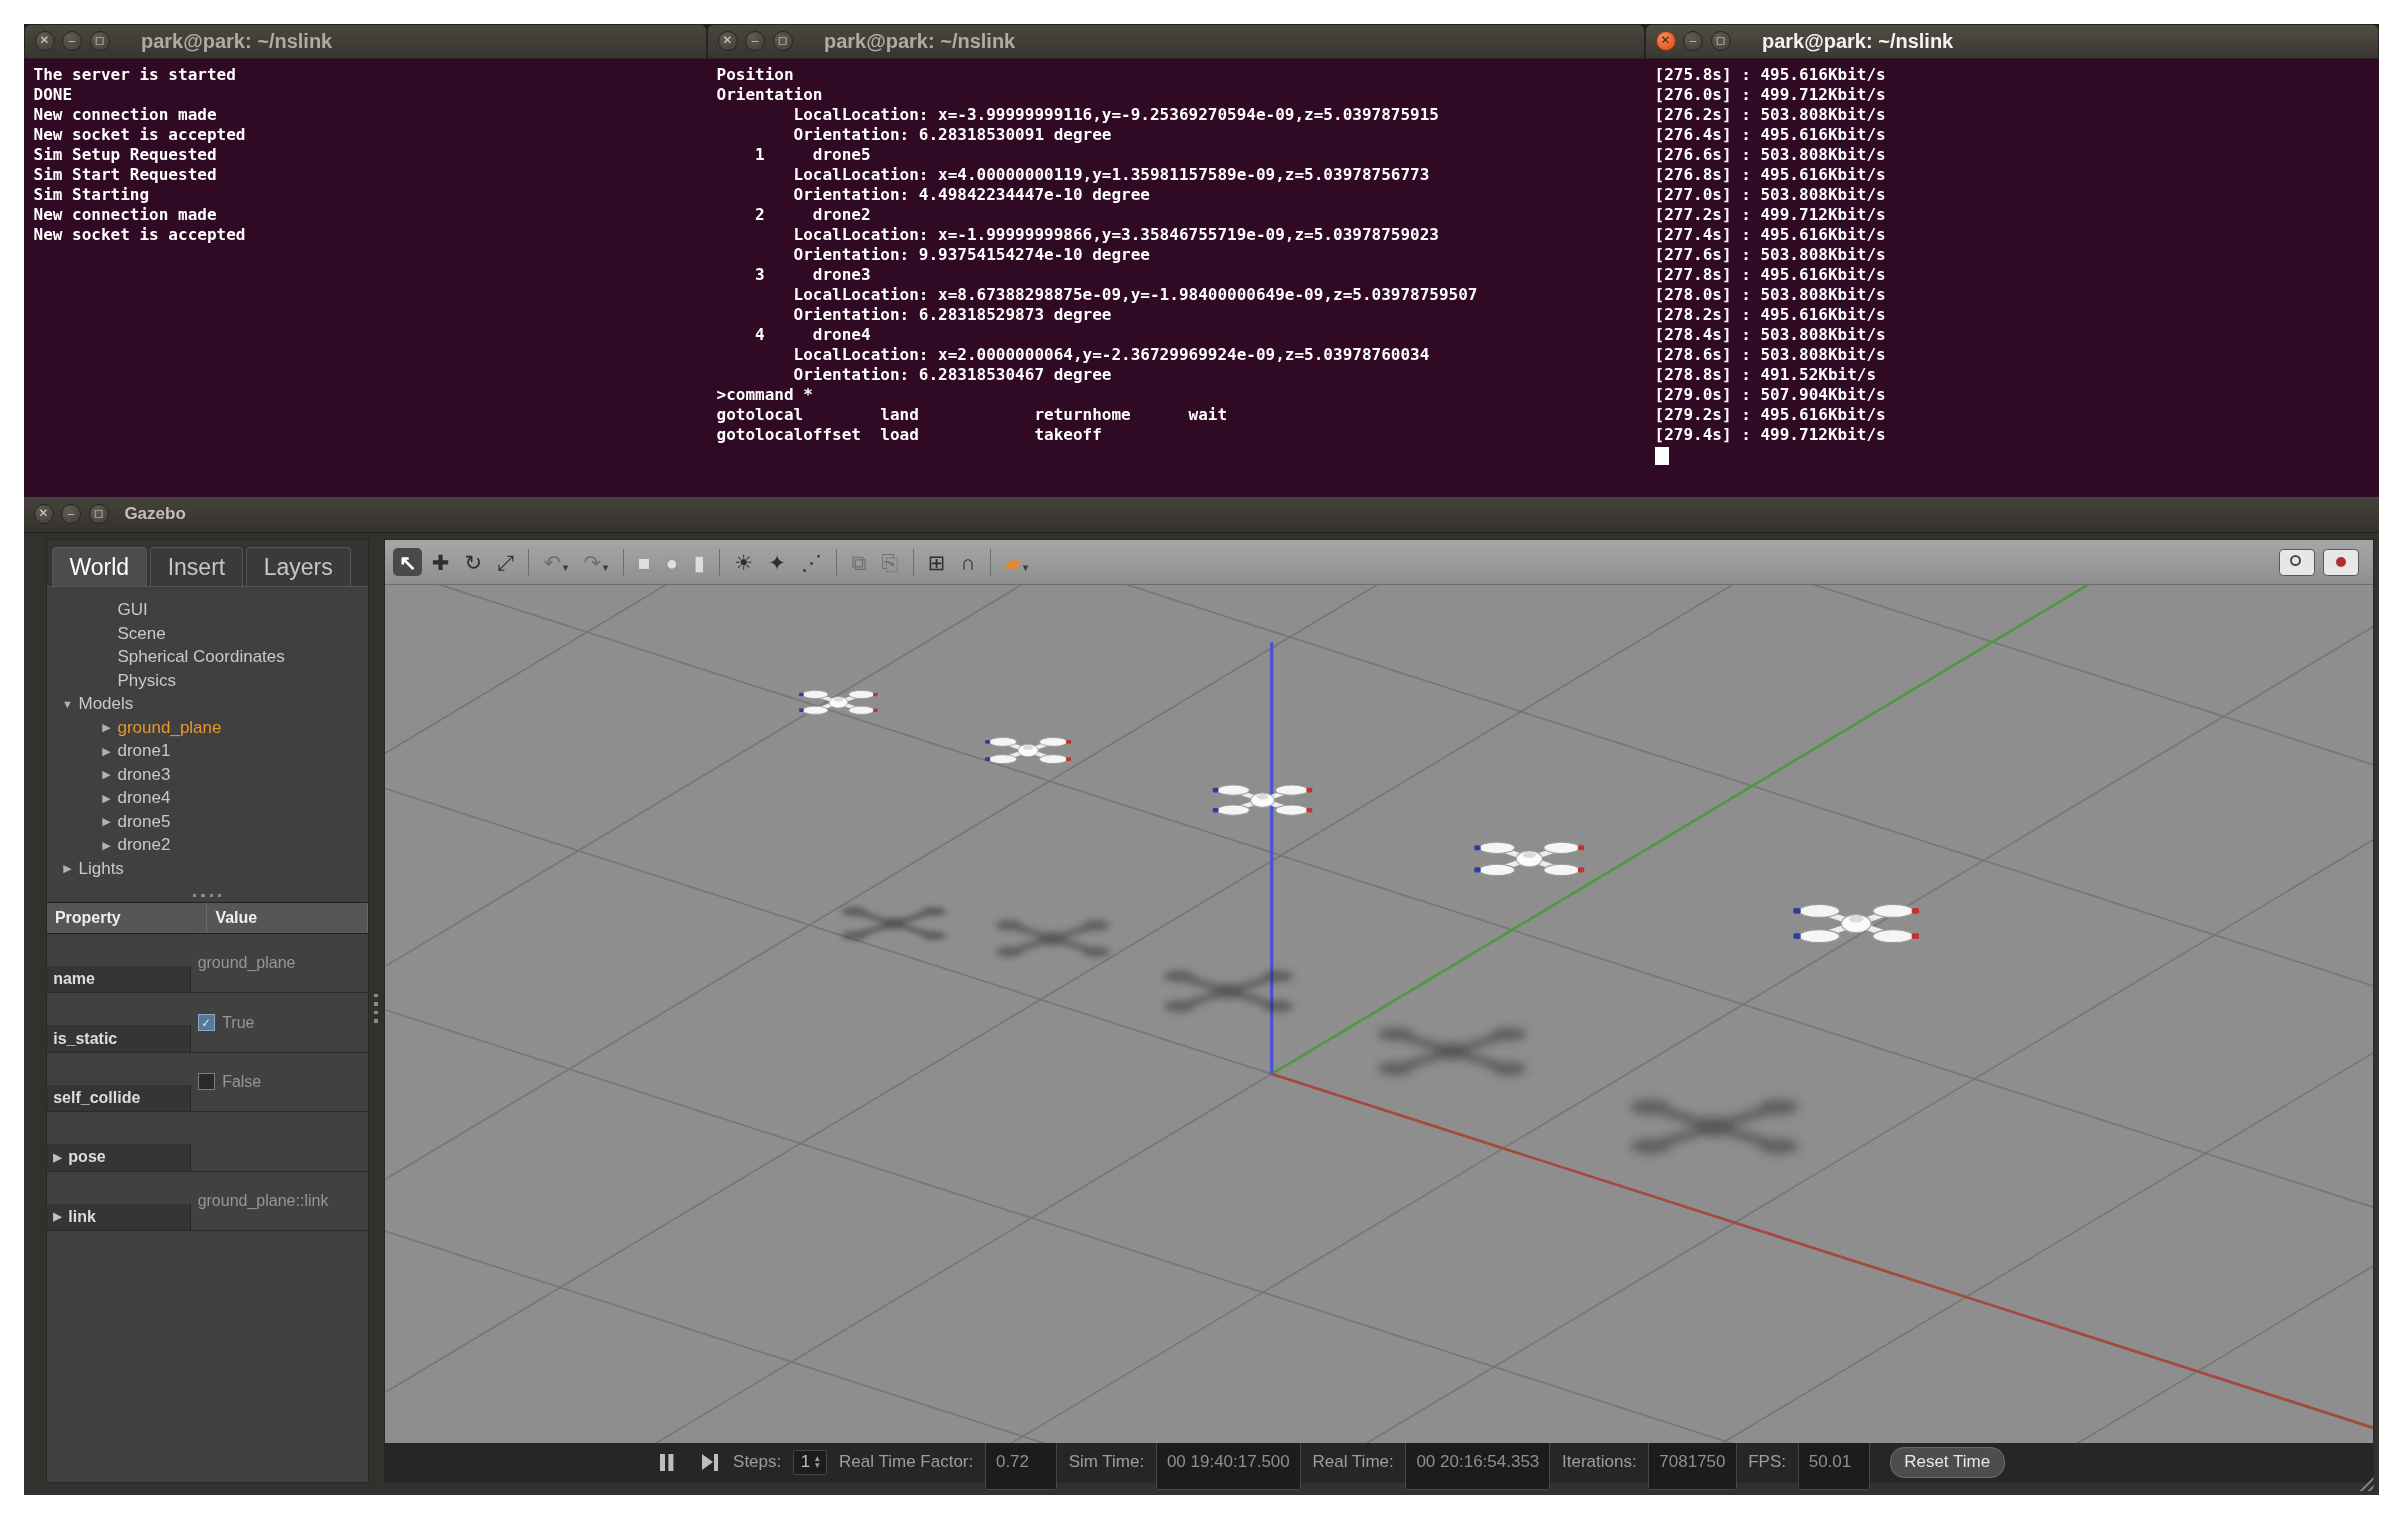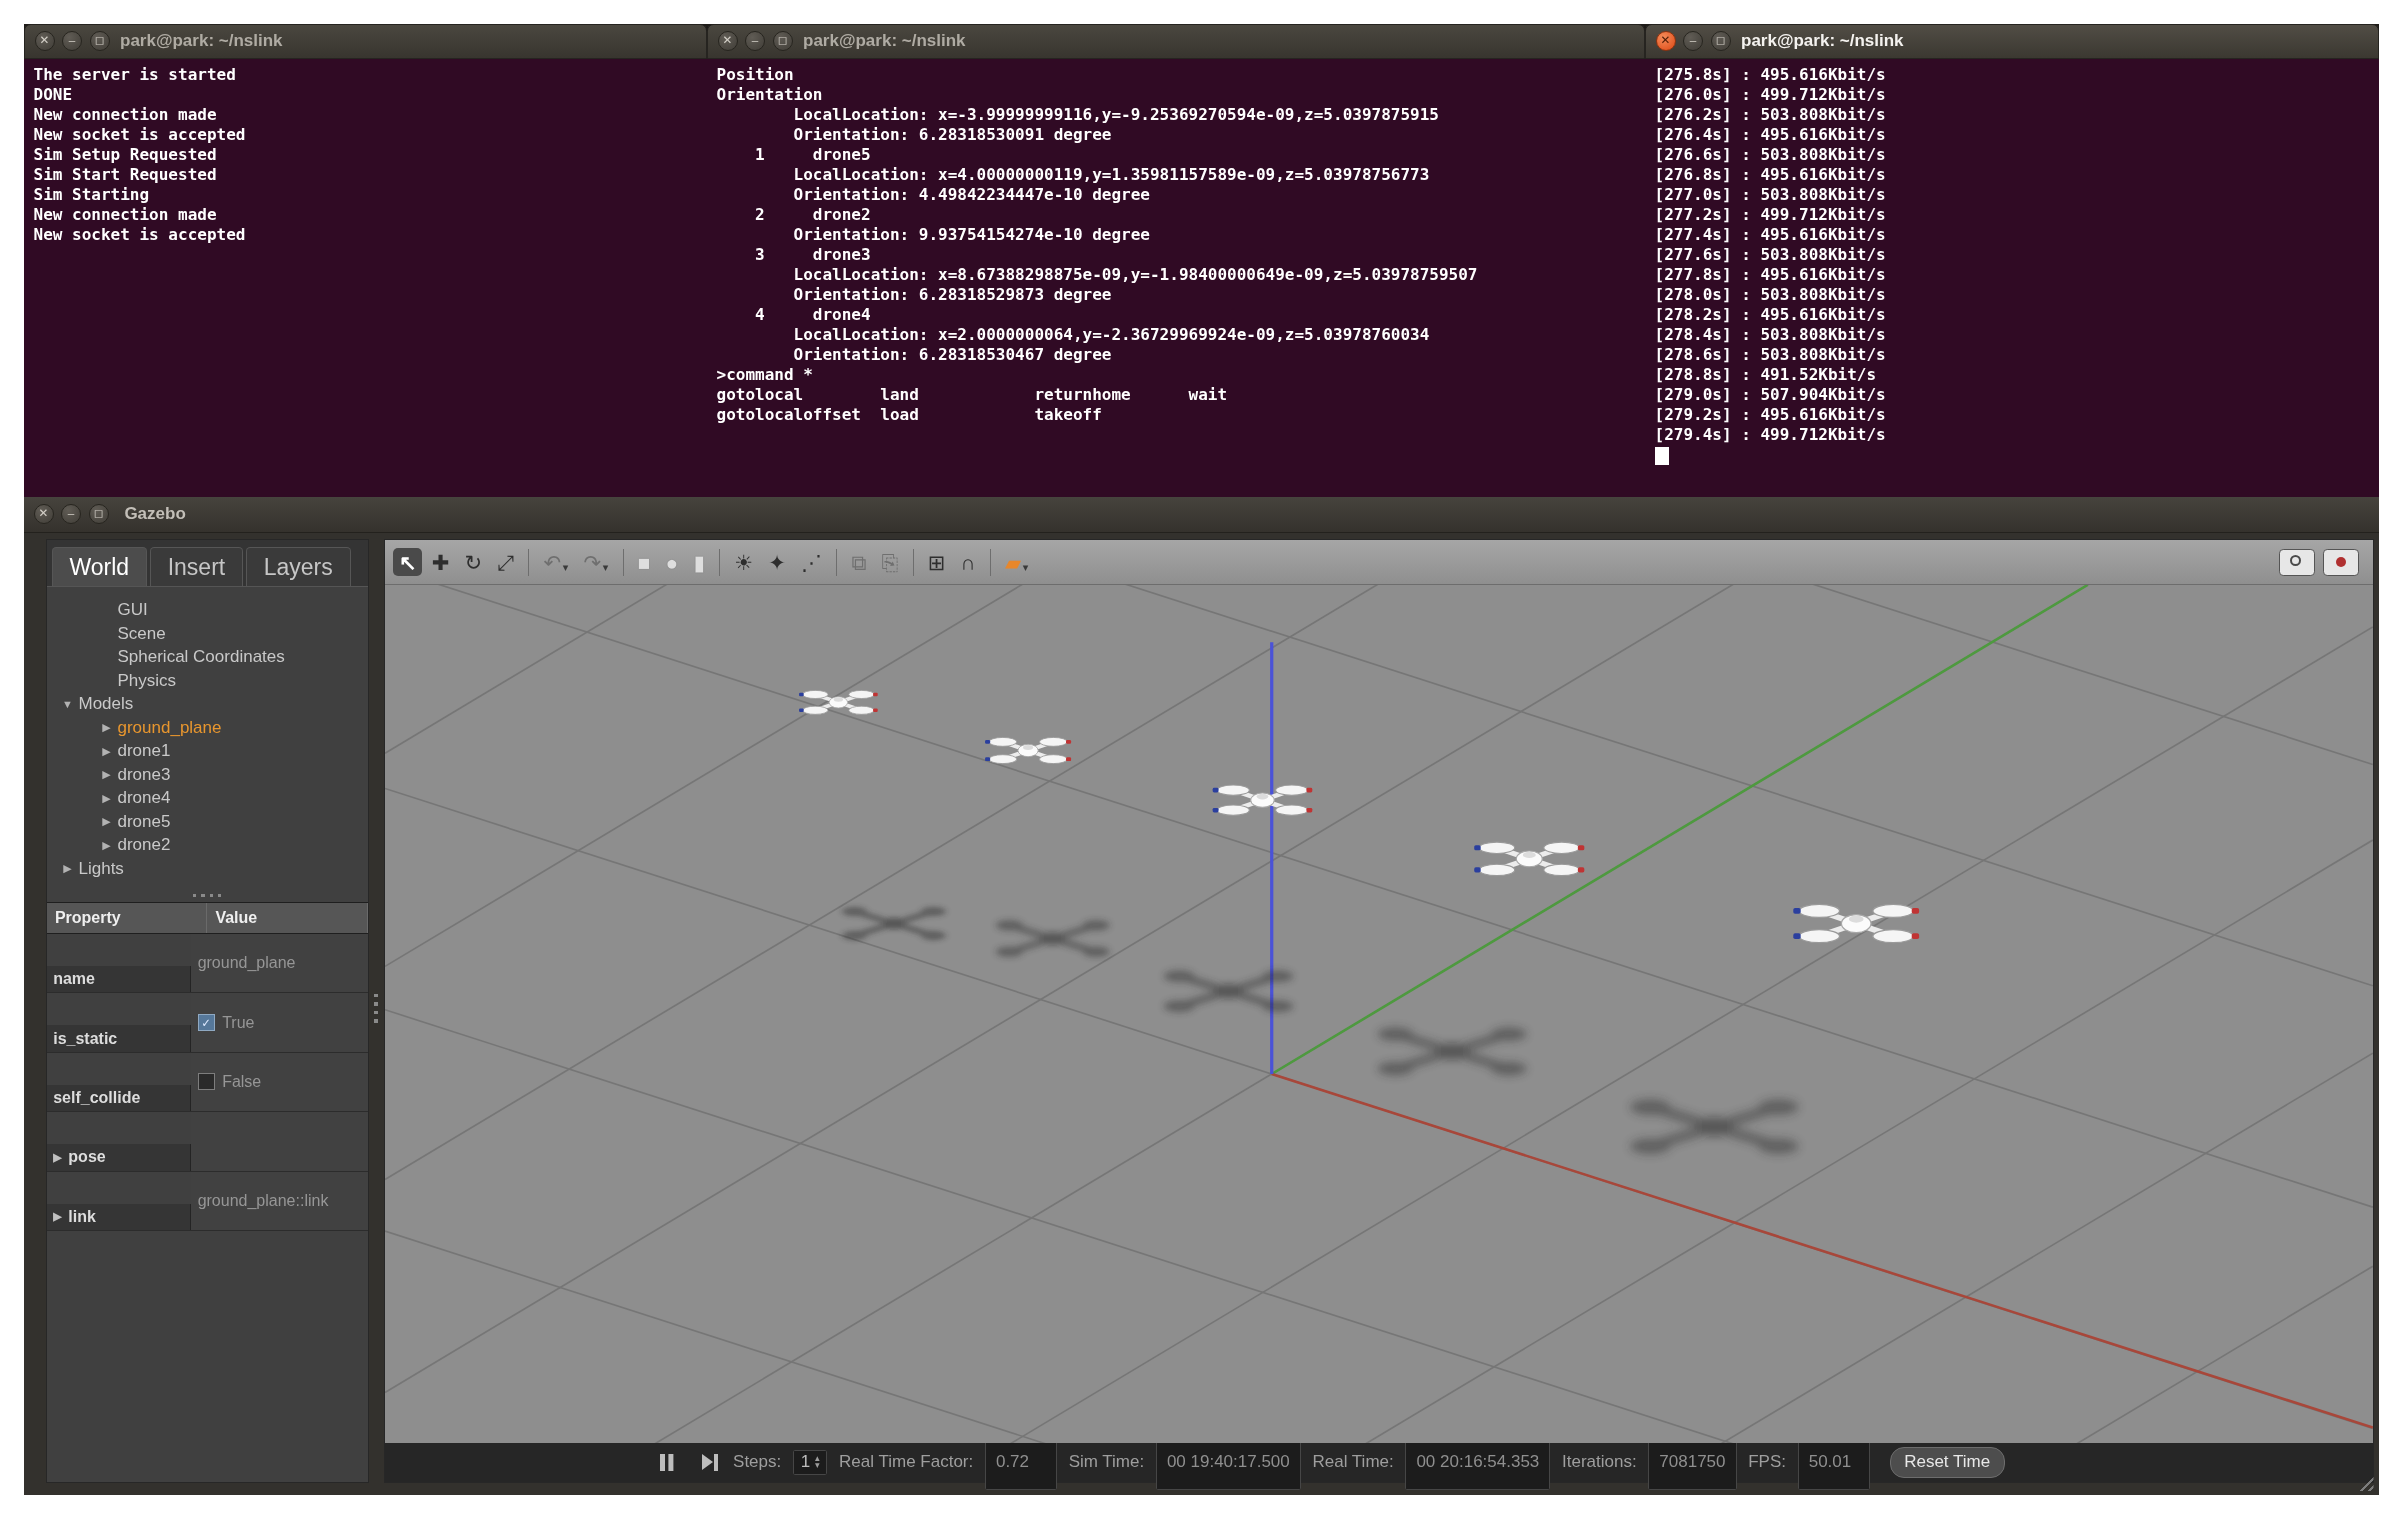--- a/index.html
+++ b/index.html
@@ -16,21 +16,21 @@
       padding:0 10px;gap:7.5px;box-sizing:border-box;}
   .term-titlebar.focused{background:linear-gradient(#514d45,#3b3831);}
   .wbtn{width:20px;height:20px;border-radius:50%;flex:0 0 20px;box-sizing:border-box;
       background:radial-gradient(circle at 35% 30%, #605c55, #403d37);
       border:0.8px solid #27251f;display:flex;align-items:center;justify-content:center;
       font-size:11.7px;color:#d4d0c8;line-height:1;}
   .wbtn.close-active{background:radial-gradient(circle at 35% 30%, #fighters,#e0;)}
   .wbtn.close-active{background:radial-gradient(circle at 35% 30%, #f58c5a, #dd4814);
       border-color:#8e3310;color:#4e1c06;}
   .wbtn .g{transform:translateY(-0.8px);}
-  .term-title{margin-left:3px;color:#afaba3;font-size:17px;font-weight:bold;
+  .term-title{margin-left:24px;color:#afaba3;font-size:20px;font-weight:bold;
       white-space:nowrap;overflow:hidden;text-overflow:ellipsis;}
   .focused .term-title{color:#f4f2ef;}
   .term-body{flex:1;background:#300a24;padding:6.7px 10px;box-sizing:border-box;overflow:hidden;
       font-family:"DejaVu Sans Mono", monospace;font-size:16px;font-weight:bold;color:#ffffff;}
   .tline{white-space:pre;line-height:20px;height:20px;}
   .block-cursor{width:14.2px;height:18.4px;background:#ffffff;margin-top:1.7px;}
 
   
   .gazebo{position:absolute;top:473px;left:0;right:0;bottom:0;background:#33312d;
       display:flex;flex-direction:column;}
@@ -171,20 +171,21 @@
       <div class="term-body">
         <div>
             <div class="tline">Position</div>
             <div class="tline">Orientation</div>
             <div class="tline">        LocalLocation: x=-3.99999999116,y=-9.25369270594e-09,z=5.0397875915</div>
             <div class="tline">        Orientation: 6.28318530091 degree</div>
             <div class="tline">    1     drone5</div>
             <div class="tline">        LocalLocation: x=4.00000000119,y=1.35981157589e-09,z=5.03978756773</div>
             <div class="tline">        Orientation: 4.49842234447e-10 degree</div>
             <div class="tline">    2     drone2</div>
+            <div class="tline">        LocalLocation: x=-1.99999999866,y=3.35846755719e-09,z=5.03978759023</div>
             <div class="tline">        Orientation: 9.93754154274e-10 degree</div>
             <div class="tline">    3     drone3</div>
             <div class="tline">        LocalLocation: x=8.67388298875e-09,y=-1.98400000649e-09,z=5.03978759507</div>
             <div class="tline">        Orientation: 6.28318529873 degree</div>
             <div class="tline">    4     drone4</div>
             <div class="tline">        LocalLocation: x=2.0000000064,y=-2.36729969924e-09,z=5.03978760034</div>
             <div class="tline">        Orientation: 6.28318530467 degree</div>
             <div class="tline">&gt;command *</div>
             <div class="tline">gotolocal        land            returnhome      wait</div>
             <div class="tline">gotolocaloffset  load            takeoff</div>

